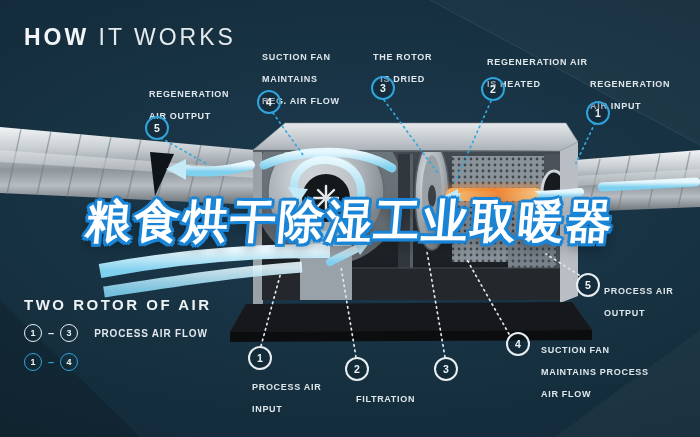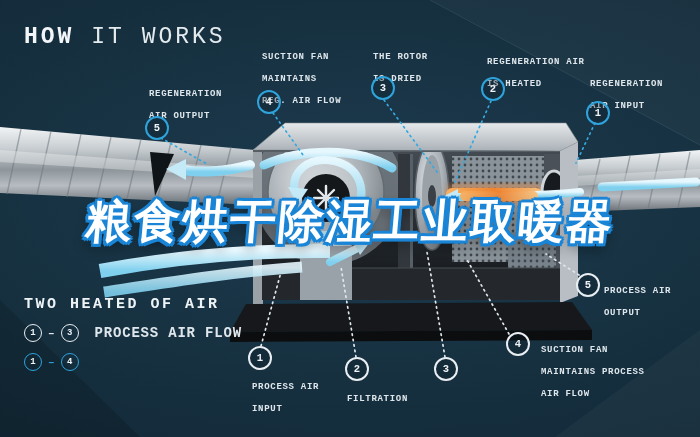--- a/index.html
+++ b/index.html
@@ -1,18 +1,18 @@
 <!DOCTYPE html>
 <html><head>
 <meta charset="utf-8">
 <style>
   html,body{margin:0;padding:0;background:#0b1822;}
   .stage{
     position:relative;width:700px;height:437px;overflow:hidden;
-    font-family:Liberation Mono, monospace;
+    font-family:Liberation Sans, sans-serif;
     background:radial-gradient(130% 95% at 52% 45%, #1d3b50 0%, #16303f 45%, #0e2130 100%);
   }
   svg{position:absolute;left:0;top:0;z-index:1;}
   .title{position:absolute;left:24px;top:24px;z-index:4;color:#f2f6f8;font-size:23px;letter-spacing:3px;white-space:nowrap;}
   .title .strong{font-weight:700;}
   .title .light{font-weight:300;color:#e4ebef;}
   .callout-label{
     position:absolute;z-index:4;color:#dfe7ec;font-size:9px;font-weight:700;
     letter-spacing:.7px;line-height:22px;white-space:pre-line;
   }
@@ -37,21 +37,21 @@
   .legend-circle{
     width:18px;height:18px;box-sizing:border-box;border-radius:50%;
     display:flex;align-items:center;justify-content:center;
     font-size:9px;font-weight:700;color:#eef3f6;
   }
   .legend-row.process .legend-circle{border:1.6px solid #e9eef2;}
   .legend-row.regeneration .legend-circle{border:1.6px solid #2ea3dc;}
   .legend-dash{margin:0 6px;font-weight:700;font-size:11px;}
   .legend-row.process .legend-dash{color:#e9eef2;}
   .legend-row.regeneration .legend-dash{color:#2ea3dc;}
-  .legend-text{margin-left:16px;color:#dfe7ec;font-size:14px;font-weight:700;letter-spacing:.8px;white-space:nowrap;}
+  .legend-text{margin-left:16px;color:#dfe7ec;font-size:10px;font-weight:700;letter-spacing:.8px;white-space:nowrap;}
 </style>
 </head>
 <body>
 
 <div class="stage">
 
   <svg width="700" height="437" viewBox="0 0 700 437">
     <defs>
       <linearGradient id="ductGrad" x1="0" y1="0" x2="0" y2="1">
         <stop offset="0%" stop-color="#f2f4f5"></stop>
@@ -225,46 +225,46 @@
 
   <div class="overlay-cn">粮食烘干除湿工业取暖器</div>
 
   <div class="callout-label" style="left:149px;top:83px;">REGENERATION
 AIR OUTPUT</div>
   <div class="badge blue" style="left:145px;top:116px;">5</div>
   <div class="callout-label" style="left:262px;top:46px;">SUCTION FAN
 MAINTAINS
 REG. AIR FLOW</div>
   <div class="badge blue" style="left:257px;top:90px;">4</div>
-  <div class="callout-label" style="left:373px;top:46px;">THE ROTOR
+  <div class="callout-label" style="left:373px;top:46px;text-align:center;">THE ROTOR
 IS DRIED</div>
   <div class="badge blue" style="left:371px;top:76px;">3</div>
   <div class="callout-label" style="left:487px;top:51px;">REGENERATION AIR
 IS HEATED</div>
   <div class="badge blue" style="left:481px;top:77px;">2</div>
   <div class="callout-label" style="left:590px;top:73px;">REGENERATION
 AIR INPUT</div>
   <div class="badge blue" style="left:586px;top:101px;">1</div>
 
   <div class="callout-label" style="left:252px;top:376px;">PROCESS AIR
 INPUT</div>
   <div class="badge white" style="left:248px;top:346px;">1</div>
-  <div class="callout-label" style="left:347px;top:388px;text-align:center;">FILTRATION</div>
+  <div class="callout-label" style="left:356px;top:388px;text-align:center;">FILTRATION</div>
   <div class="badge white" style="left:345px;top:357px;">2</div>
   <div class="badge white" style="left:434px;top:357px;">3</div>
   <div class="callout-label" style="left:541px;top:339px;">SUCTION FAN
 MAINTAINS PROCESS
 AIR FLOW</div>
   <div class="badge white" style="left:506px;top:332px;">4</div>
   <div class="callout-label" style="left:604px;top:280px;">PROCESS AIR
 OUTPUT</div>
   <div class="badge white" style="left:576px;top:273px;">5</div>
 
   <div class="legend">
-    <div class="legend-heading">TWO HEATED OF AIR</div>
+    <div class="legend-heading">TWO ROTOR OF AIR</div>
     <div class="legend-row process">
       <span class="legend-circle">1</span>
       <span class="legend-dash">–</span>
       <span class="legend-circle">3</span>
       <span class="legend-text">PROCESS AIR FLOW</span>
     </div>
     <div class="legend-row regeneration">
       <span class="legend-circle">1</span>
       <span class="legend-dash">–</span>
       <span class="legend-circle">4</span>

